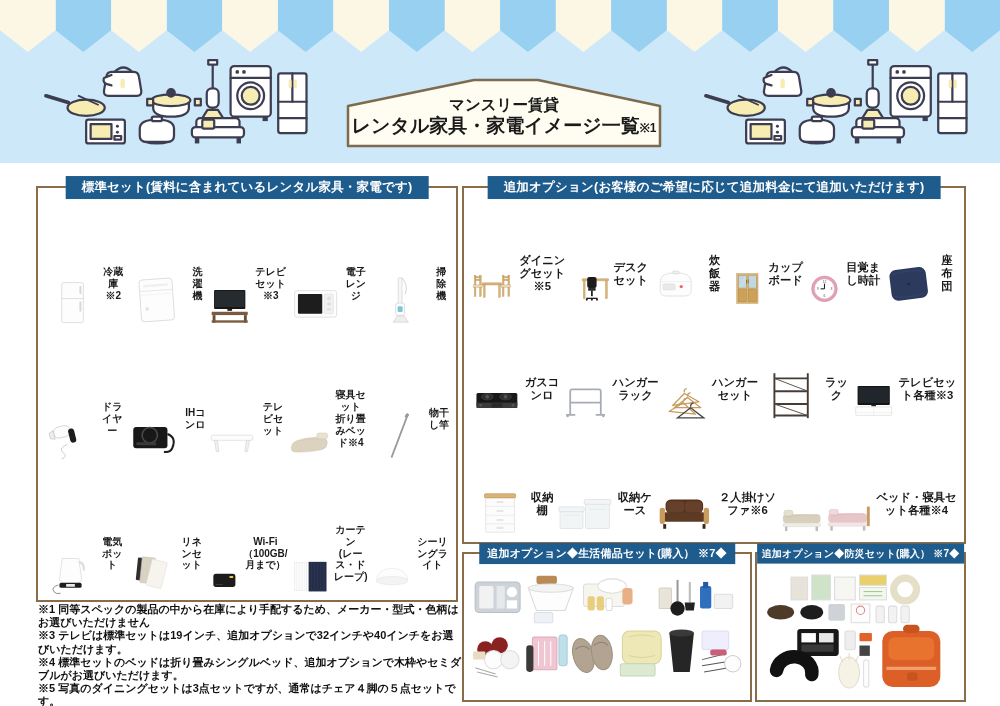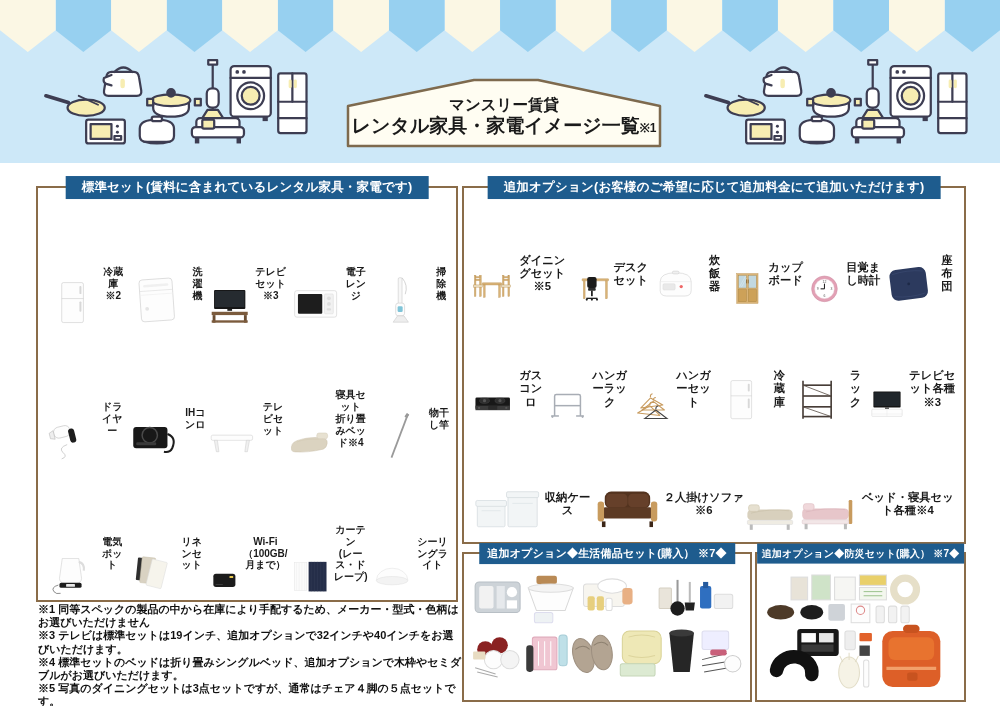--- a/index.html
+++ b/index.html
@@ -475,31 +475,20 @@
               <g transform="translate(10 28)" fill="none" stroke="#444" stroke-width="2.5">
                 <path d="M50 22 q0 -7 6 -7 M24 44 l26 -20 l26 20 z"></path>
               </g>
             </svg>
           </div>
           <div class="label">ハンガーセット</div>
         </div>
         <div class="item">
           <div class="art">
             <svg viewBox="0 0 100 80" width="85" height="68" preserveAspectRatio="xMidYMax meet">
-              <rect x="31" y="4" width="38" height="70" rx="3" fill="#fdfdfd" stroke="#c9c9c9"></rect>
-              <line x1="31" y1="32" x2="69" y2="32" stroke="#c9c9c9"></line>
-              <rect x="62" y="10" width="3.5" height="14" rx="1.5" fill="#d8d8d8"></rect>
-              <rect x="62" y="37" width="3.5" height="18" rx="1.5" fill="#d8d8d8"></rect>
-            </svg>
-          </div>
-          <div class="label">冷蔵庫</div>
-        </div>
-        <div class="item">
-          <div class="art">
-            <svg viewBox="0 0 100 80" width="85" height="68" preserveAspectRatio="xMidYMax meet">
               <g stroke="#463c36" stroke-width="3" fill="none">
                 <line x1="24" y1="4" x2="24" y2="74"></line>
                 <line x1="76" y1="4" x2="76" y2="74"></line>
                 <line x1="24" y1="12" x2="76" y2="12"></line>
                 <line x1="24" y1="32" x2="76" y2="32"></line>
                 <line x1="24" y1="52" x2="76" y2="52"></line>
                 <line x1="24" y1="70" x2="76" y2="70"></line>
               </g>
               <g stroke="#5a4f47" stroke-width="1.5">
                 <line x1="24" y1="12" x2="76" y2="32"></line>
@@ -517,20 +506,40 @@
               <rect x="45" y="44" width="10" height="3" fill="#2a2a2a"></rect>
               <rect x="12" y="48" width="76" height="18" rx="2" fill="#fdfdfd" stroke="#ccc"></rect>
               <line x1="50" y1="48" x2="50" y2="66" stroke="#e5e5e5"></line>
               <line x1="12" y1="60" x2="88" y2="60" stroke="#e5e5e5"></line>
             </svg>
           </div>
           <div class="label">テレビセット各種※3</div>
         </div>
       </div>
       <div class="item-row">
+        <div class="item">
+          <div class="art">
+            <svg viewBox="0 0 100 80" width="85" height="68" preserveAspectRatio="xMidYMax meet">
+              <rect x="26" y="12" width="48" height="60" rx="2" fill="#fcfcfc" stroke="#d8d8d8"></rect>
+              <rect x="24" y="8" width="52" height="7" rx="2" fill="#d9b377" stroke="#bd9557"></rect>
+              <g stroke="#e2e2e2">
+                <line x1="26" y1="29" x2="74" y2="29"></line>
+                <line x1="26" y1="44" x2="74" y2="44"></line>
+                <line x1="26" y1="58" x2="74" y2="58"></line>
+              </g>
+              <g fill="#e6e6e6">
+                <rect x="44" y="20" width="12" height="3.5" rx="1.5"></rect>
+                <rect x="44" y="35" width="12" height="3.5" rx="1.5"></rect>
+                <rect x="44" y="50" width="12" height="3.5" rx="1.5"></rect>
+                <rect x="44" y="63" width="12" height="3.5" rx="1.5"></rect>
+              </g>
+            </svg>
+          </div>
+          <div class="label">収納棚</div>
+        </div>
         <div class="item" style="flex: 1.2 1 0%;">
           <div class="art">
             <svg viewBox="0 0 100 80" width="85" height="68" preserveAspectRatio="xMidYMax meet">
               <g fill="#f2f5f6" stroke="#d3dade">
                 <rect x="10" y="36" width="38" height="30" rx="2"></rect>
                 <rect x="8" y="30" width="42" height="8" rx="2"></rect>
                 <rect x="52" y="24" width="40" height="42" rx="2"></rect>
                 <rect x="50" y="18" width="44" height="8" rx="2"></rect>
               </g>
               <g stroke="#dde4e7">

